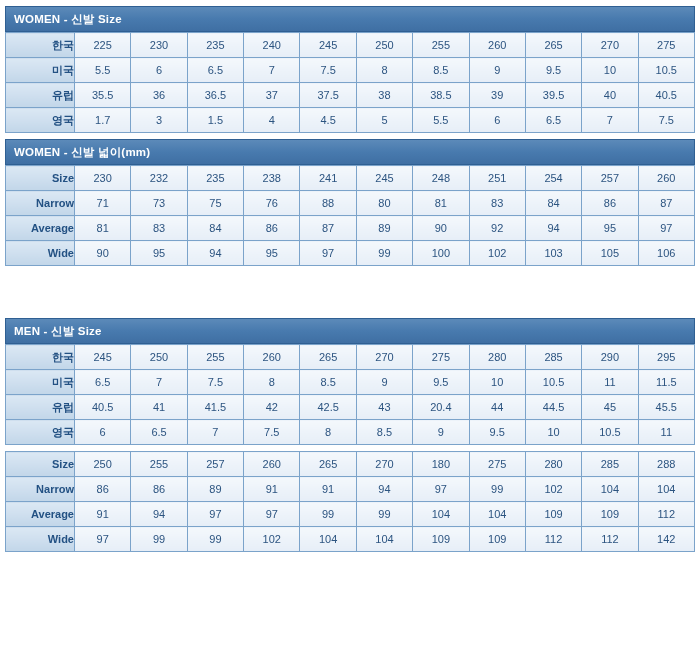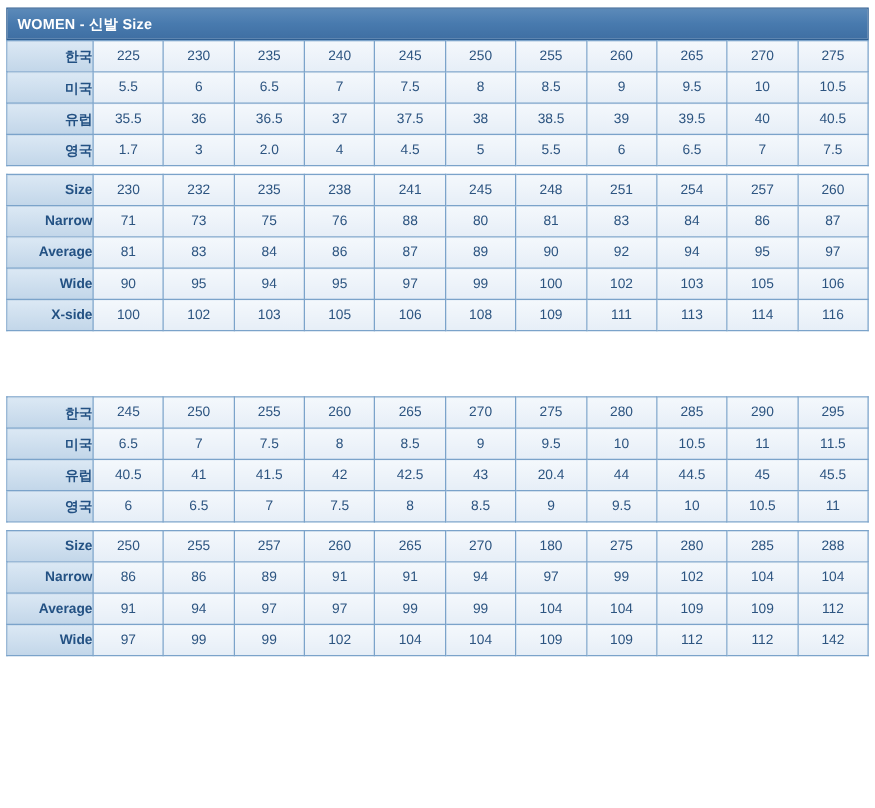--- a/index.html
+++ b/index.html
@@ -118,37 +118,38 @@
           <td>38.5</td>
           <td>39</td>
           <td>39.5</td>
           <td>40</td>
           <td>40.5</td>
         </tr>
         <tr>
           <td class="rowhead">영국</td>
           <td>1.7</td>
           <td>3</td>
-          <td>2.0</td>
+          <td>1.5</td>
           <td>4</td>
           <td>4.5</td>
           <td>5</td>
           <td>5.5</td>
           <td>6</td>
           <td>6.5</td>
           <td>7</td>
           <td>7.5</td>
         </tr>
       </tbody>
     </table>
   </div>
 
   <div class="spacer-sm"></div>
 
   <div class="tbl-block">
+    <div class="caption">WOMEN - 신발 넓이(mm)</div>
     <table class="sz">
       <tbody>
         <tr>
           <td class="rowhead">Size</td>
           <td>230</td>
           <td>232</td>
           <td>235</td>
           <td>238</td>
           <td>241</td>
           <td>245</td>
@@ -193,41 +194,28 @@
           <td>94</td>
           <td>95</td>
           <td>97</td>
           <td>99</td>
           <td>100</td>
           <td>102</td>
           <td>103</td>
           <td>105</td>
           <td>106</td>
         </tr>
-        <tr>
-          <td class="rowhead">X-side</td>
-          <td>100</td>
-          <td>102</td>
-          <td>103</td>
-          <td>105</td>
-          <td>106</td>
-          <td>108</td>
-          <td>109</td>
-          <td>111</td>
-          <td>113</td>
-          <td>114</td>
-          <td>116</td>
-        </tr>
       </tbody>
     </table>
   </div>
 
   <div class="spacer-lg"></div>
 
   <div class="tbl-block">
+    <div class="caption">MEN - 신발 Size</div>
     <table class="sz">
       <tbody>
         <tr>
           <td class="rowhead">한국</td>
           <td>245</td>
           <td>250</td>
           <td>255</td>
           <td>260</td>
           <td>265</td>
           <td>270</td>

